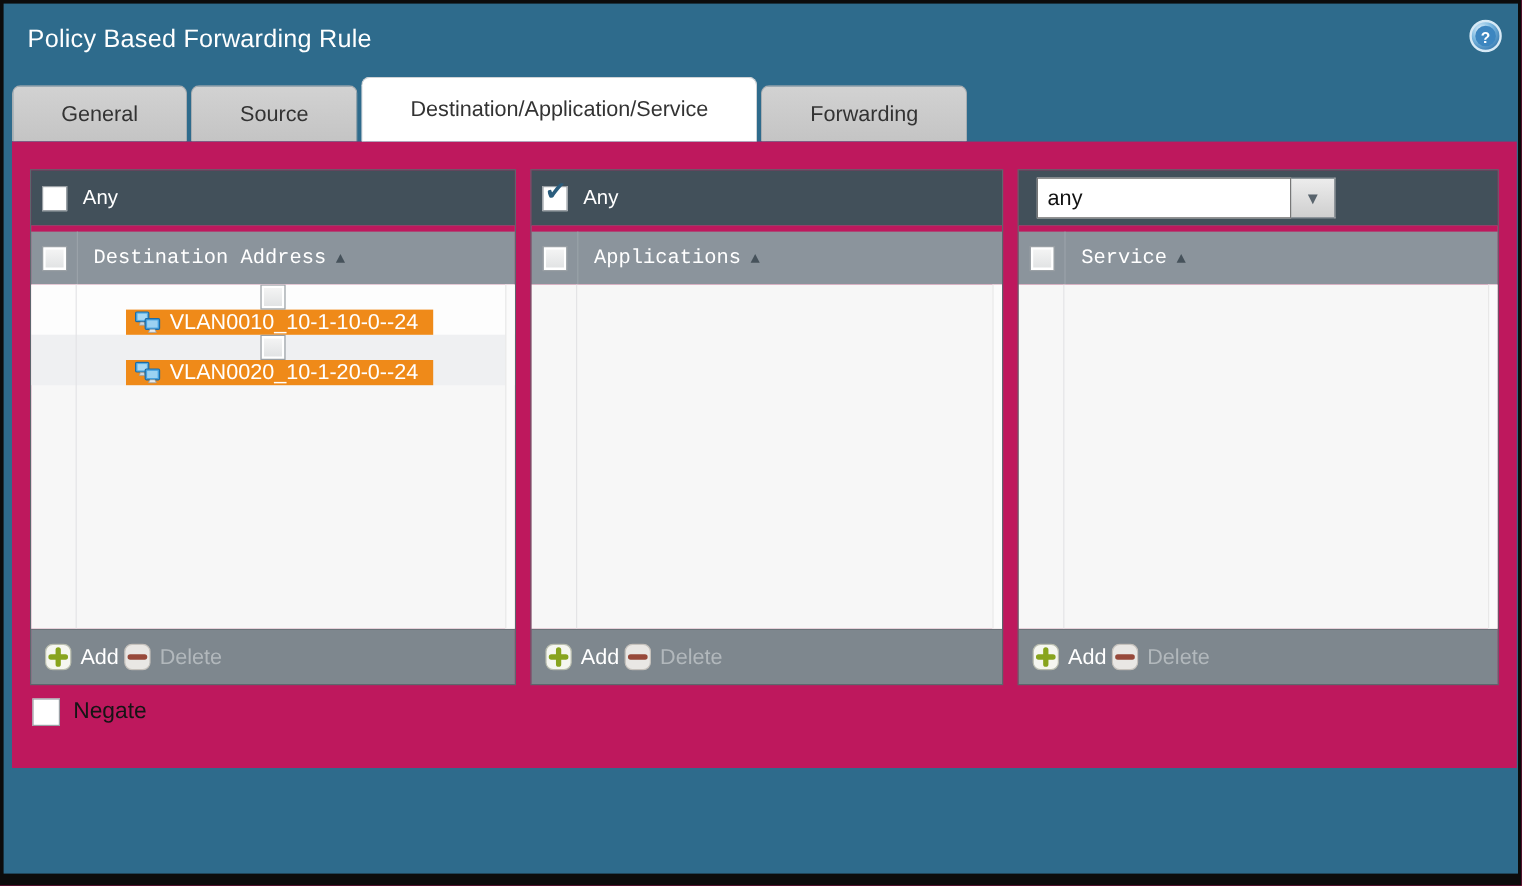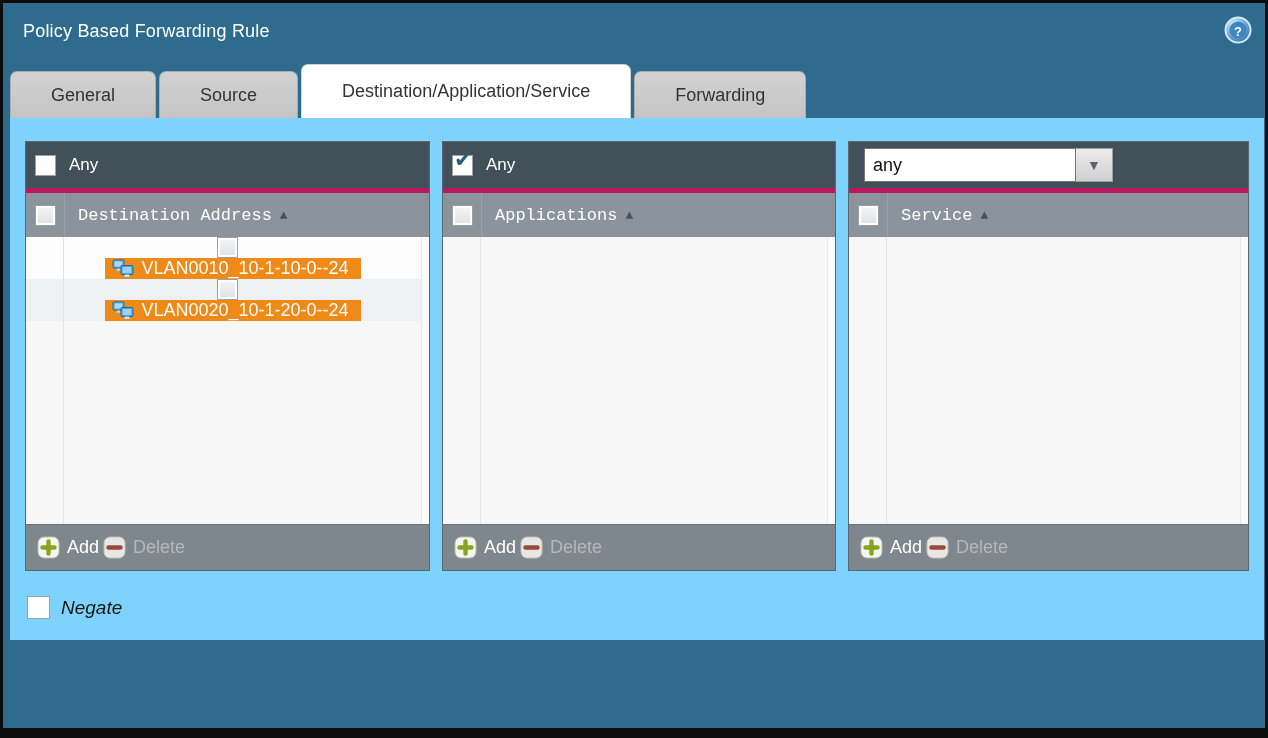--- a/index.html
+++ b/index.html
@@ -9,21 +9,21 @@
     background:#0c0c0c;
   }
   .frame{
     position:absolute;left:3px;top:3px;right:3px;bottom:10px;
     background:#2e6b8c;
   }
   
   .titlebar{position:relative;height:62px;}
   .title{
     position:absolute;left:20px;top:18px;color:#fff;
-    font-size:18px;letter-spacing:.2px;
+    font-size:21px;letter-spacing:.2px;
   }
   .help{
     position:absolute;top:13px;right:13px;width:28px;height:28px;cursor:pointer;
   }
   
   .tabs{
     position:absolute;left:7px;top:62px;display:flex;align-items:flex-end;gap:3px;
     height:53px;
   }
   .tab{
@@ -33,21 +33,21 @@
     border-radius:7px 7px 0 0;
     font-size:18px;color:#333;cursor:pointer;white-space:nowrap;
   }
   .tab.active{
     height:53px;background:#fff;border-color:#cfd3d6;
     z-index:3;
   }
   
   .panel{
     position:absolute;left:7px;top:115px;width:1254px;height:522px;
-    background:#7dd3fc;z-index:2;
+    background:#be185d;z-index:2;
   }
   .cols{
     display:flex;justify-content:space-between;
     padding:23px 15px 0 15px;
   }
   .col{display:flex;flex-direction:column;height:430px;border:1px solid #5d666d;box-sizing:border-box;}
   .col-dest{width:405px;}
   .col-apps{width:394px;}
   .col-svc{width:401px;}
   .col-top{
@@ -98,21 +98,21 @@
     border:1px solid #9aa0a5;cursor:pointer;position:relative;flex:0 0 auto;
   }
   .cb.inset{
     background:linear-gradient(#f6f6f6,#dfe1e2);
     box-shadow:inset 0 0 0 2px #fff;
   }
   .cb .mark{
     position:absolute;left:1px;top:-7px;font-size:22px;line-height:22px;
     color:#2b5d7d;font-weight:bold;
   }
-  .negate-row{display:flex;align-items:flex-end;gap:11px;margin:25px 0 0 17px;font-style:italic;}
+  .negate-row{display:flex;align-items:flex-start;gap:11px;margin:11px 0 0 17px;}
   .negate-row .cb{width:23px;height:23px;}
   .negate-lbl{font-size:19px;color:#151515;}
   
   .dd{display:flex;margin-left:6px;height:34px;}
   .dd-value{
     width:212px;background:#fff;border:1px solid #777;box-sizing:border-box;
     display:flex;align-items:center;padding-left:8px;font-size:18px;color:#111;
     cursor:text;
   }
   .dd-btn{

